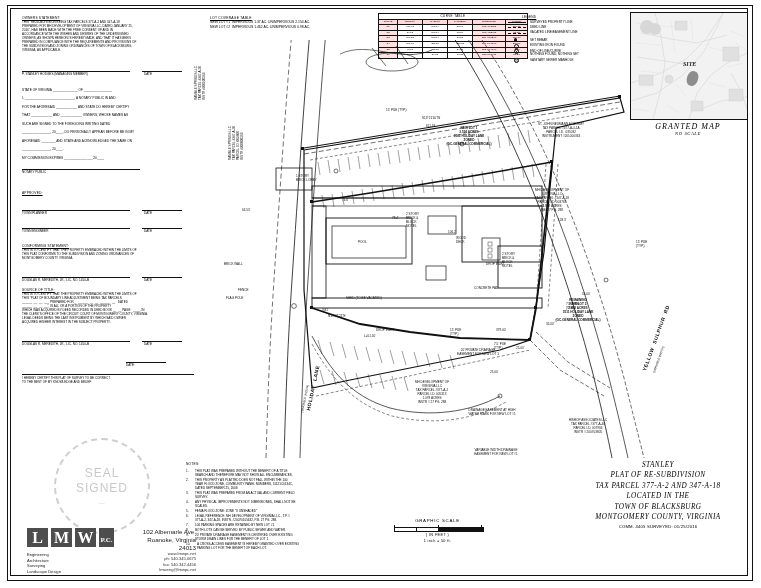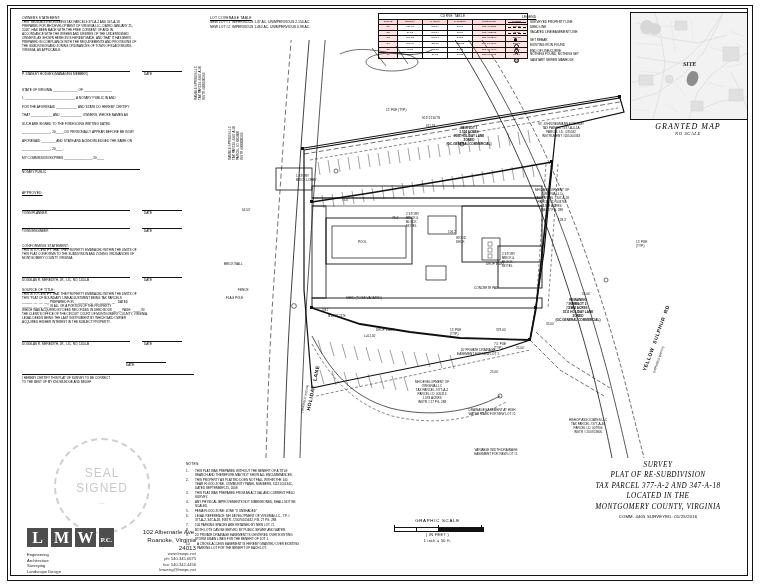--- a/index.html
+++ b/index.html
@@ -653,21 +653,22 @@
       <div class="seg" style="left:44px;width:44px;background:#111;"></div>
       <div class="tickl" style="left:0;"></div>
       <div class="tickl" style="left:44px;"></div>
       <div class="tickl" style="left:87px;"></div>
     </div>
     <div class="gin">( IN FEET )</div>
     <div class="gsc">1 inch = 50 ft.</div>
   </div>
 
   <div id="titleblock">
-    <div class="l">SURVEY</div>
+    <div class="l">STANLEY</div>
     <div class="l">PLAT OF RE-SUBDIVISION</div>
     <div class="l">TAX PARCEL 377-A-2 AND 347-A-18</div>
     <div class="l">LOCATED IN THE</div>
+    <div class="l">TOWN OF BLACKSBURG</div>
     <div class="l">MONTGOMERY COUNTY, VIRGINIA</div>
     <div class="comm">COMM. 4405   SURVEYED: 01/25/2016</div>
   </div>
 
 </div>
 
 </body></html>

